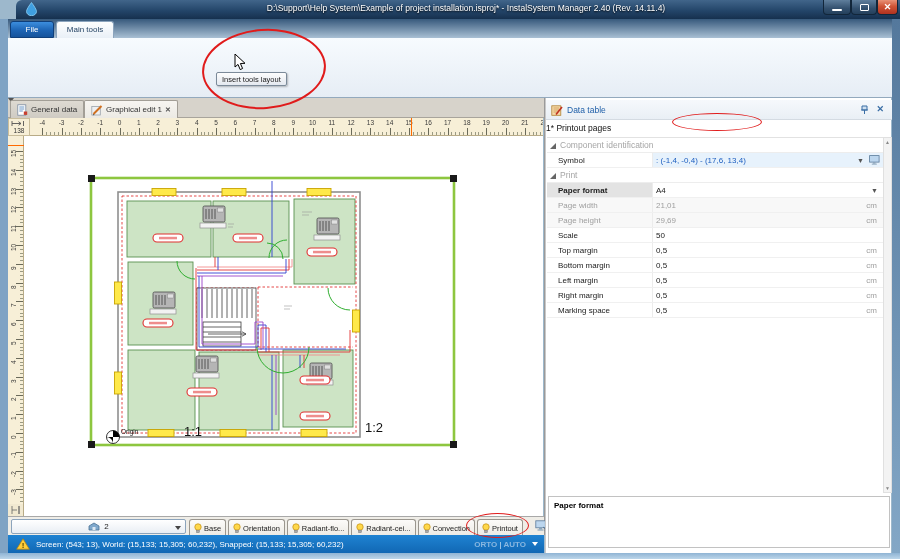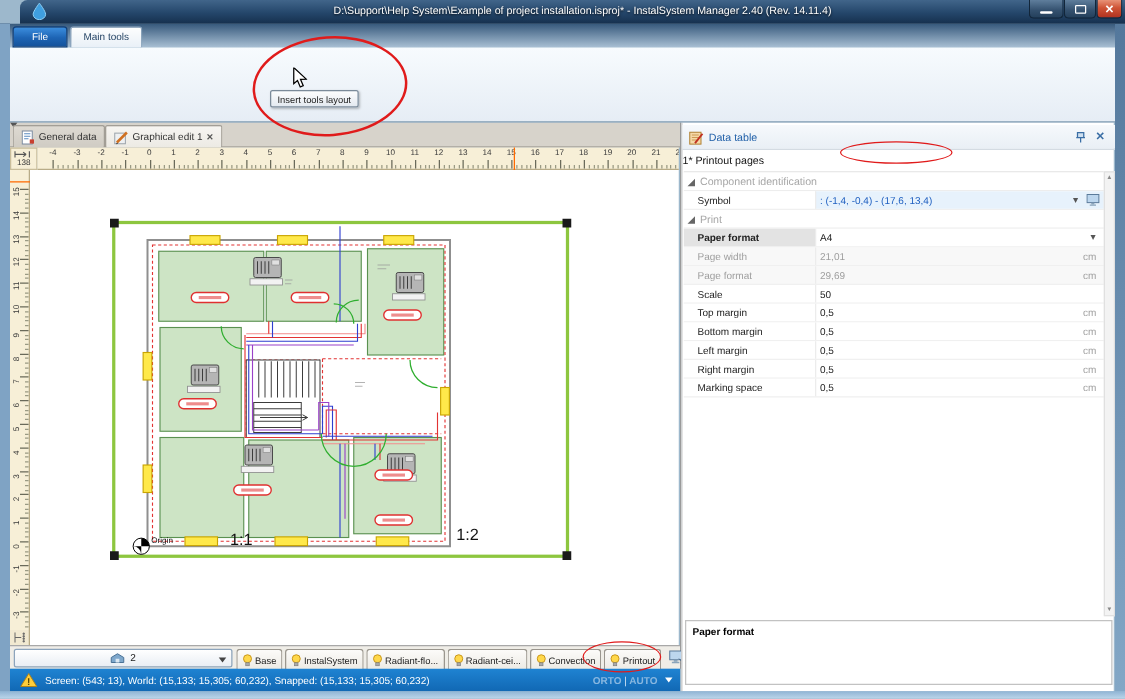--- a/index.html
+++ b/index.html
@@ -772,21 +772,21 @@
           <circle cx="4" cy="4" r="3.2" fill="#ffd84a" stroke="#c9971c" stroke-width="0.8"></circle>
           <rect x="2.6" y="7.2" width="2.8" height="2.4" fill="#aaa" stroke="#777" stroke-width="0.5"></rect>
         </svg>
         <span>Base</span>
       </div>
       <div class="btab">
         <svg width="8" height="11" viewBox="0 0 8 11">
           <circle cx="4" cy="4" r="3.2" fill="#ffd84a" stroke="#c9971c" stroke-width="0.8"></circle>
           <rect x="2.6" y="7.2" width="2.8" height="2.4" fill="#aaa" stroke="#777" stroke-width="0.5"></rect>
         </svg>
-        <span>InstalSystem</span>
+        <span>Orientation</span>
       </div>
       <div class="btab">
         <svg width="8" height="11" viewBox="0 0 8 11">
           <circle cx="4" cy="4" r="3.2" fill="#ffd84a" stroke="#c9971c" stroke-width="0.8"></circle>
           <rect x="2.6" y="7.2" width="2.8" height="2.4" fill="#aaa" stroke="#777" stroke-width="0.5"></rect>
         </svg>
         <span>Radiant-flo...</span>
       </div>
       <div class="btab">
         <svg width="8" height="11" viewBox="0 0 8 11">
@@ -880,21 +880,21 @@
         </div>
       </div>
       <div class="prow ro">
         <div class="plabel">Page width</div>
         <div class="pval">
           <span class="pvtext">21,01</span>
           <span class="punit">cm</span>
         </div>
       </div>
       <div class="prow ro">
-        <div class="plabel">Page format</div>
+        <div class="plabel">Page height</div>
         <div class="pval">
           <span class="pvtext">29,69</span>
           <span class="punit">cm</span>
         </div>
       </div>
       <div class="prow">
         <div class="plabel">Scale</div>
         <div class="pval">
           <span class="pvtext">50</span>
         </div>

